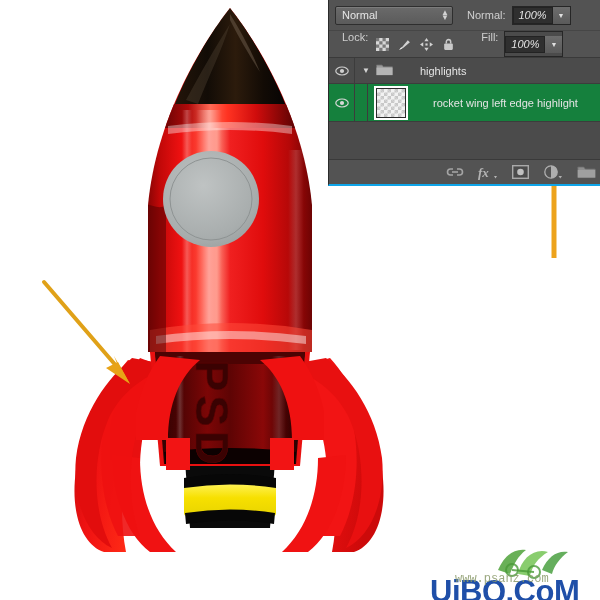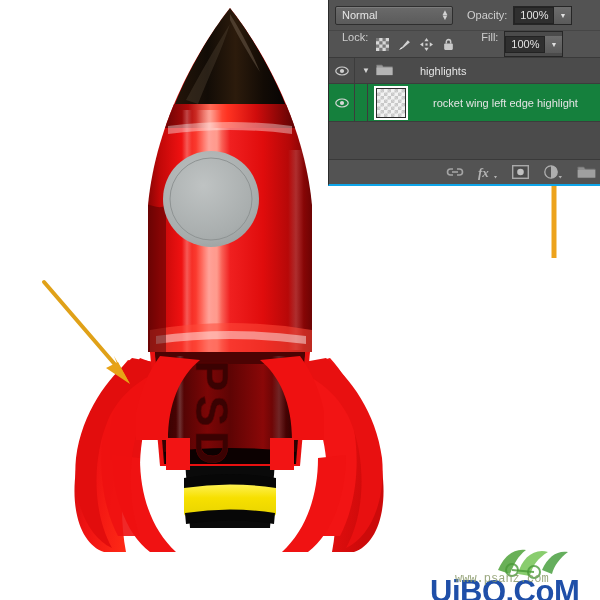--- a/index.html
+++ b/index.html
@@ -43,21 +43,21 @@
     box-sizing:border-box;
     color:#e6e6e6;font-size:11px;
     box-shadow:inset 0 1px 0 rgba(255,255,255,.12);
   }
   .updown{display:flex;flex-direction:column;line-height:5px;font-size:8px;color:#d2d2d2;}
   .lbl{color:#cfcfcf;font-size:11px;}
   .numbox{
     height:17px;min-width:40px;
     background:#2f2f2f;border:1px solid #232323;
     display:flex;align-items:center;justify-content:center;
-    color:#e3e3e3;font-size:11px;padding:0 4px;box-sizing:border-box;
+    color:#e3e3e3;font-size:11px;padding:0 4px;box-sizing:border-box;font-style:italic;
   }
   .numwrap{display:flex;align-items:center;border:1px solid #262626;background:#4b4b4b;}
   .caret{
     width:17px;height:17px;background:linear-gradient(#6d6d6d,#5a5a5a);
     display:flex;align-items:center;justify-content:center;
     font-size:7px;color:#e0e0e0;
   }
   .ps-row-lock{
     position:relative;height:26px;display:flex;
     padding-left:13px;background:#535353;border-bottom:1px solid #3a3a3a;
@@ -282,21 +282,21 @@
   <div class="ps-panel">
 
     <div class="ps-row-blend">
       <div class="blend-select">
         <span>Normal</span>
         <span class="updown">
           <span>▲</span>
             <span>▼</span>
         </span>
       </div>
-      <span class="lbl" style="margin-left:14px;">Opacity:</span>
+      <span class="lbl" style="margin-left:14px;">Normal:</span>
       <span class="numwrap" style="margin-left:6px;">
         <span class="numbox">100%</span>
         <span class="caret">▼</span>
       </span>
     </div>
 
     <div class="ps-row-lock">
       <span class="lbl">Lock:</span>
       <span class="lockicons">
         <svg class="licon" viewBox="0 0 12 12" xmlns="http://www.w3.org/2000/svg">

